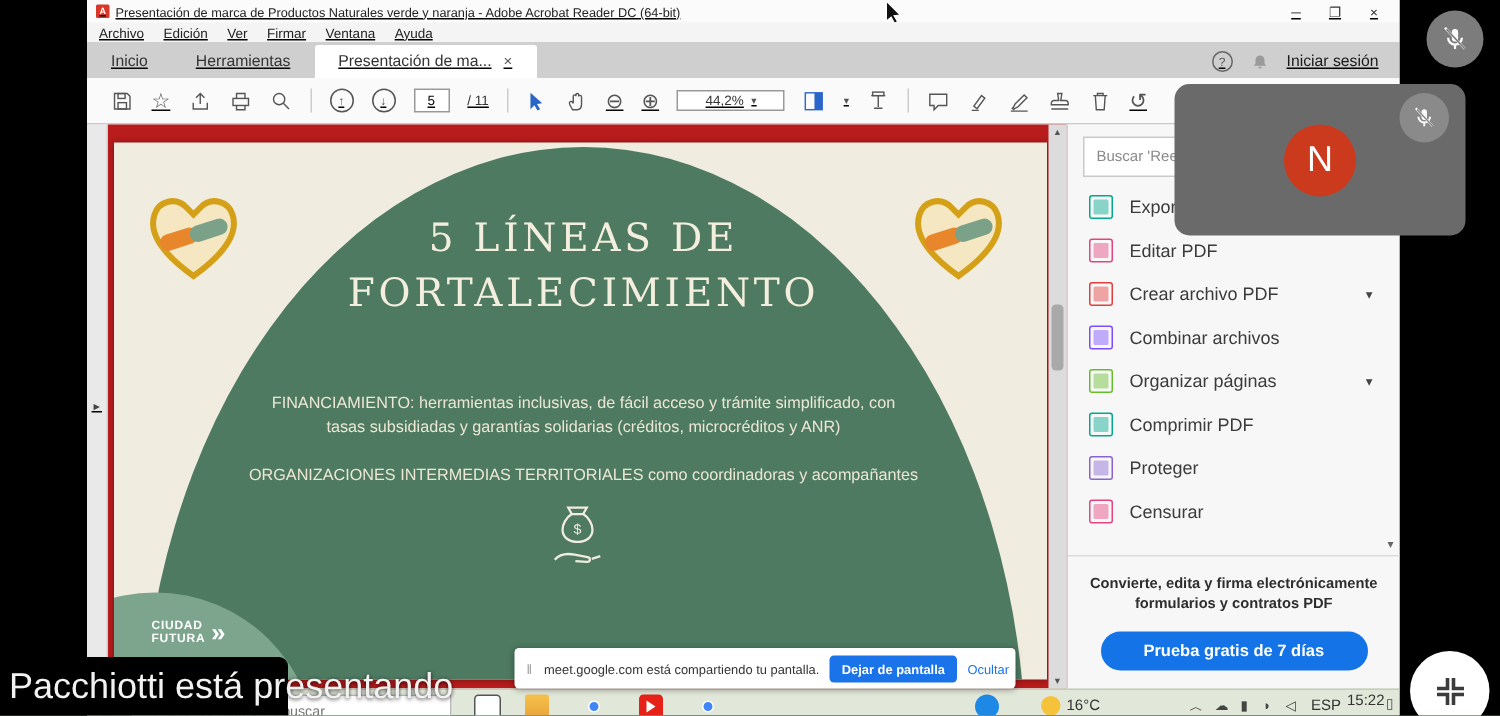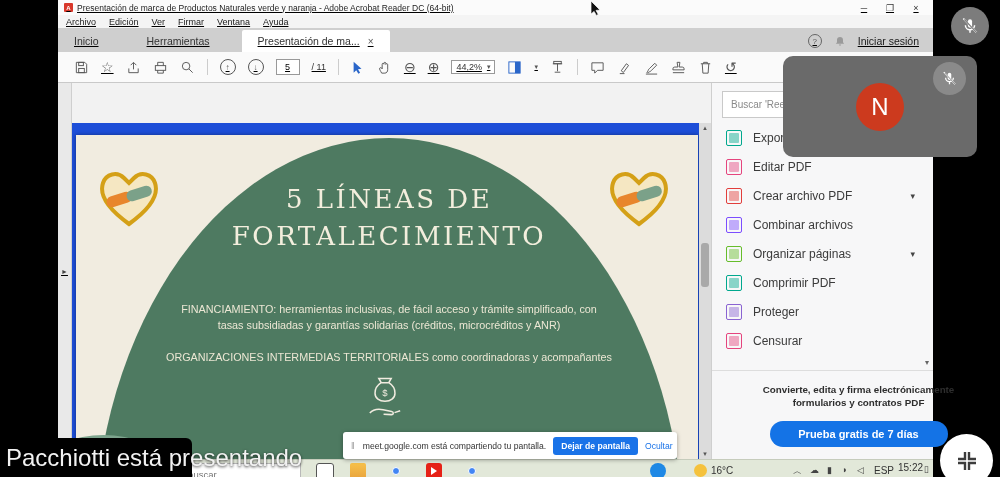--- a/index.html
+++ b/index.html
@@ -9,46 +9,46 @@
   .screen{position:absolute;left:58px;top:0;width:875px;height:477px;background:#f2f2f2;
           display:flex;flex-direction:column;z-index:1;text-decoration:underline;}
   .titlebar{height:15px;background:#fbfbfb;display:flex;align-items:center;padding:0 4px;
             font-size:8.5px;color:#222;position:relative;}
   .acro-ico{width:9px;height:9px;background:#d8372a;color:#fff;font-size:6px;font-weight:bold;
             display:flex;align-items:center;justify-content:center;margin:0 4px 0 2px;border-radius:1px;}
   .win-ctrls{margin-left:auto;display:flex;}
   .win-ctrls span{width:26px;text-align:center;font-size:9px;color:#333;}
   .menubar{height:13px;background:#f4f4f4;display:flex;align-items:center;gap:13px;
            padding-left:8px;font-size:9px;color:#222;}
-  .tabbar{height:24px;background:#cfcfcf;display:flex;align-items:flex-end;font-size:10.5px;color:#333;gap:16px;}
+  .tabbar{height:24px;background:#cfcfcf;display:flex;align-items:flex-end;font-size:10.5px;color:#333;}
   .tab{padding:5px 16px 5px;}
   .tab.active{background:#fff;display:flex;align-items:center;gap:8px;border-top-left-radius:2px;border-top-right-radius:2px;}
   .tab-close{color:#555;font-size:10px;}
   .tabbar-right{margin-left:auto;display:flex;align-items:center;gap:12px;padding:0 14px 4px 0;}
   .help-circ{width:12px;height:12px;border:1px solid #666;border-radius:50%;font-size:8px;
              display:flex;align-items:center;justify-content:center;color:#555;}
   .signin{font-size:10.5px;color:#1a1a1a;}
   .toolbar{height:30px;background:#fafafa;border-bottom:1px solid #c9c9c9;display:flex;
            align-items:center;gap:12px;padding-left:16px;color:#555;}
   .toolbar svg{display:block;}
   .sep{width:1px;height:16px;background:#ccc;}
   .circ-btn{width:14px;height:14px;border:1.2px solid #555;border-radius:50%;font-size:8px;
             display:flex;align-items:center;justify-content:center;}
   .uni{font-size:14px;line-height:14px;}
   .page-input{width:22px;height:14px;border:1px solid #999;background:#fff;font-size:9px;
               text-align:center;font-family:"Liberation Sans",sans-serif;padding:0;}
   .page-total{font-size:9px;color:#333;}
-  .zoom-box{border:1px solid #999;background:#fff;font-size:9px;color:#333;padding:1px 4px;
+  .zoom-box{border:1px solid #999;background:#fff;font-size:9px;color:#333;padding:1px 18px;
             display:flex;align-items:center;gap:5px;}
   .dd-caret{font-size:7px;color:#555;}
   .main{flex:1;display:flex;min-height:0;}
   .navstrip{width:13px;background:#e9e9e9;border-right:1px solid #cfcfcf;display:flex;
             align-items:center;justify-content:center;}
   .nav-arrow{font-size:7px;color:#444;}
-  .docarea{flex:1;background:#1d4ed8;position:relative;min-width:0;margin-top:40px;}
+  .docarea{flex:1;background:#b91c1c;position:relative;min-width:0;}
   .vscroll{position:absolute;right:0;top:0;bottom:0;width:12px;background:#dcdcdc;
            display:flex;flex-direction:column;align-items:center;font-size:7px;color:#555;}
   .vthumb{position:absolute;top:120px;height:44px;width:8px;left:2px;background:#a9a9a9;border-radius:3px;}
   .vscroll .arr-top{margin-top:1px;} .vscroll .arr-bot{margin-top:auto;margin-bottom:1px;}
   
   .page{position:absolute;left:4px;top:12px;width:622px;height:358px;background:#f1ece0;
         overflow:hidden;box-shadow:0 0 4px rgba(0,0,0,.4);}
   .green-circle{position:absolute;left:18px;top:3px;width:590px;height:820px;border-radius:50%;
                 background:#4e7a61;}
   .corner-circle{position:absolute;left:-80px;top:300px;width:215px;height:215px;border-radius:50%;
@@ -73,21 +73,21 @@
              font-size:10px;color:#8a8a8a;}
   .tool-list{position:absolute;left:0;top:40px;width:221px;height:247px;overflow:hidden;
              border-bottom:1px solid #ddd;}
   .tool-row{height:29px;display:flex;align-items:center;gap:11px;padding-left:14px;color:#3b3b3b;
             font-size:12px;position:relative;}
   .tico{width:14px;height:14px;border:1.7px solid var(--c);border-radius:2px;position:relative;flex:none;}
   .tico::after{content:'';position:absolute;left:2px;top:2px;right:2px;bottom:2px;
                background:var(--c);opacity:.45;border-radius:1px;}
   .tchev{position:absolute;right:18px;font-size:9px;color:#444;}
   .mini-scroll{position:absolute;right:4px;top:275px;font-size:8px;color:#666;}
-  .sb-promo{position:absolute;left:0;top:300px;width:221px;text-align:center;color:#2e2e2e;padding-left:36px;}
+  .sb-promo{position:absolute;left:0;top:300px;width:221px;text-align:center;color:#2e2e2e;}
   .promo-txt{font-size:9.8px;font-weight:bold;line-height:13px;}
   .trial-btn{margin:12px auto 0;width:178px;height:26px;border-radius:13px;background:#1473e6;
              color:#fff;font-size:11px;font-weight:bold;display:flex;align-items:center;justify-content:center;}
   
   .taskbar{height:17px;background:#e2e8d9;border-top:1px solid #c6ccbc;position:relative;overflow:hidden;}
   .tb{position:absolute;top:3px;}
   .tb-search{left:30px;width:205px;height:20px;background:#fff;border:1px solid #b9b9b9;
              display:flex;align-items:center;gap:6px;padding-left:6px;font-size:9.5px;color:#777;}
   .tb-ico{width:16px;height:16px;border-radius:3px;}
   .tb-start{left:10px;width:14px;height:14px;background:#333;

